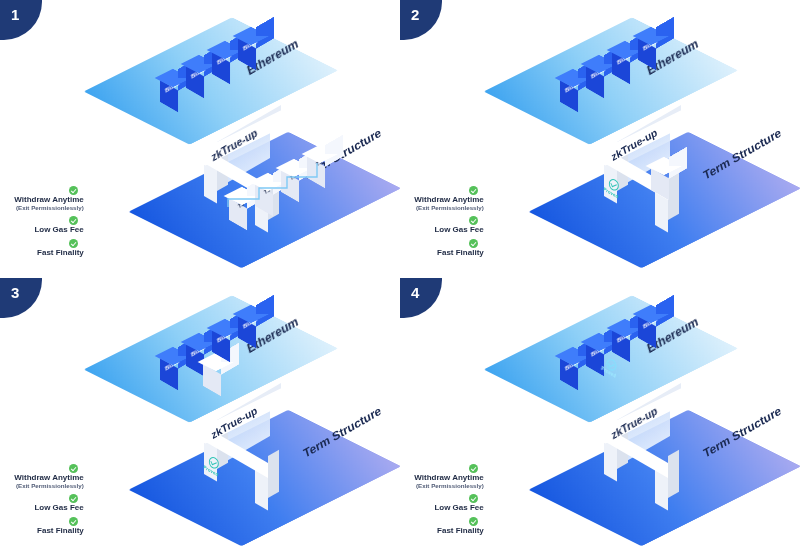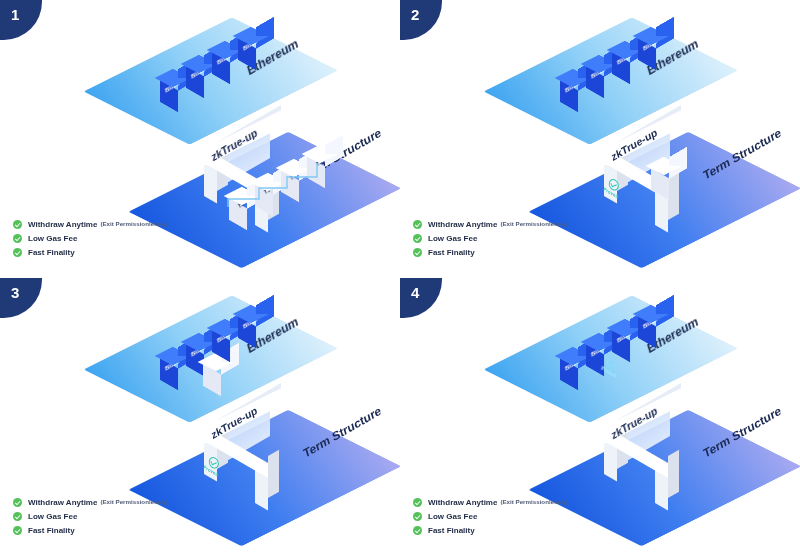--- a/index.html
+++ b/index.html
@@ -98,21 +98,21 @@
   .proved .ptxt { font-size:4.6px; font-weight:bold; color:#2ec4b6; letter-spacing:.2px; }
   .proved.on-cube .ring { border-color:#7fe3ff; }
   .proved.on-cube .ring:after { border-color:#7fe3ff; }
   .proved.on-cube .ptxt { color:#9ee9ff; }
 
   
   .wire { position:absolute; z-index:6; pointer-events:none; }
 
   
   .bullets { position:absolute; left:13px; bottom:16px; z-index:25; }
-  .brow { display:flex; align-items:flex-start; margin-bottom:5px; }
+  .brow { display:flex; align-items:flex-end; margin-bottom:5px;flex-direction:column; }
   .chk { width:9px; height:9px; border-radius:50%; background:#55c15a; margin-right:6px;
          position:relative; flex:none; }
   .chk:after { content:""; position:absolute; left:3px; top:1.6px; width:2.2px; height:4.2px;
          border:solid #fff; border-width:0 1.3px 1.3px 0; transform:rotate(42deg); }
   .btxt { font-size:8px; font-weight:bold; color:#1f2a44; white-space:nowrap; }
   .bsub { font-size:6.2px; font-weight:bold; color:#515c76; margin-left:3px; }
 </style>
 </head>
 <body>
 

